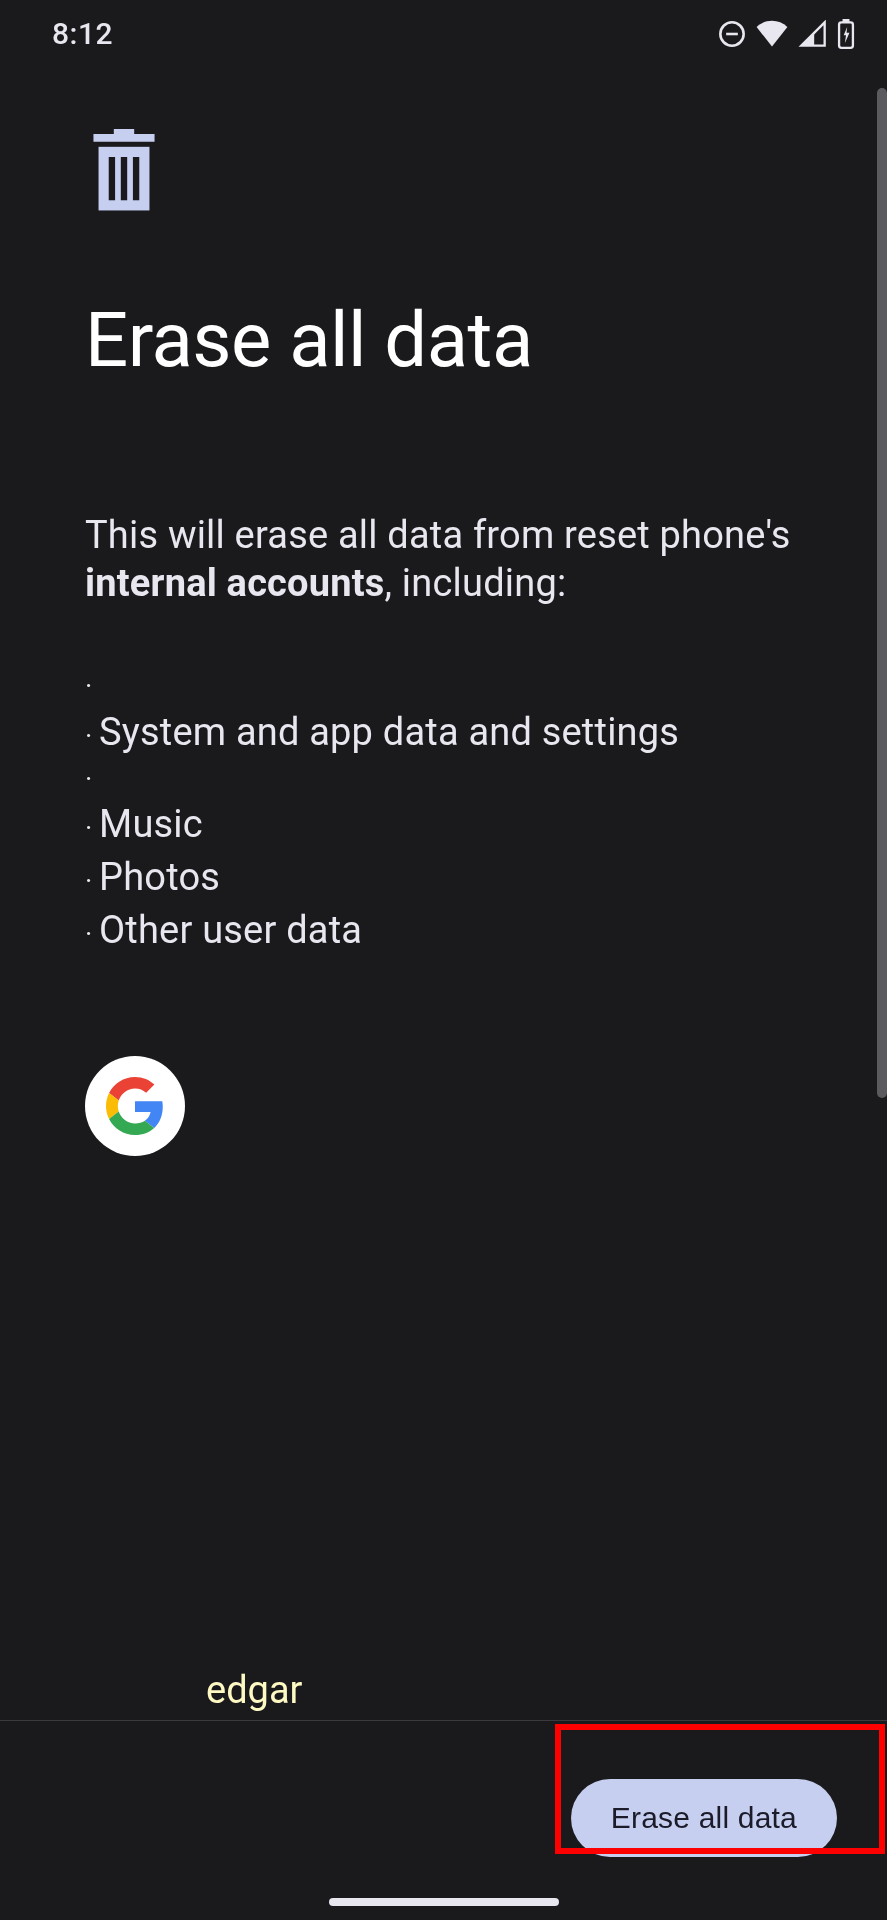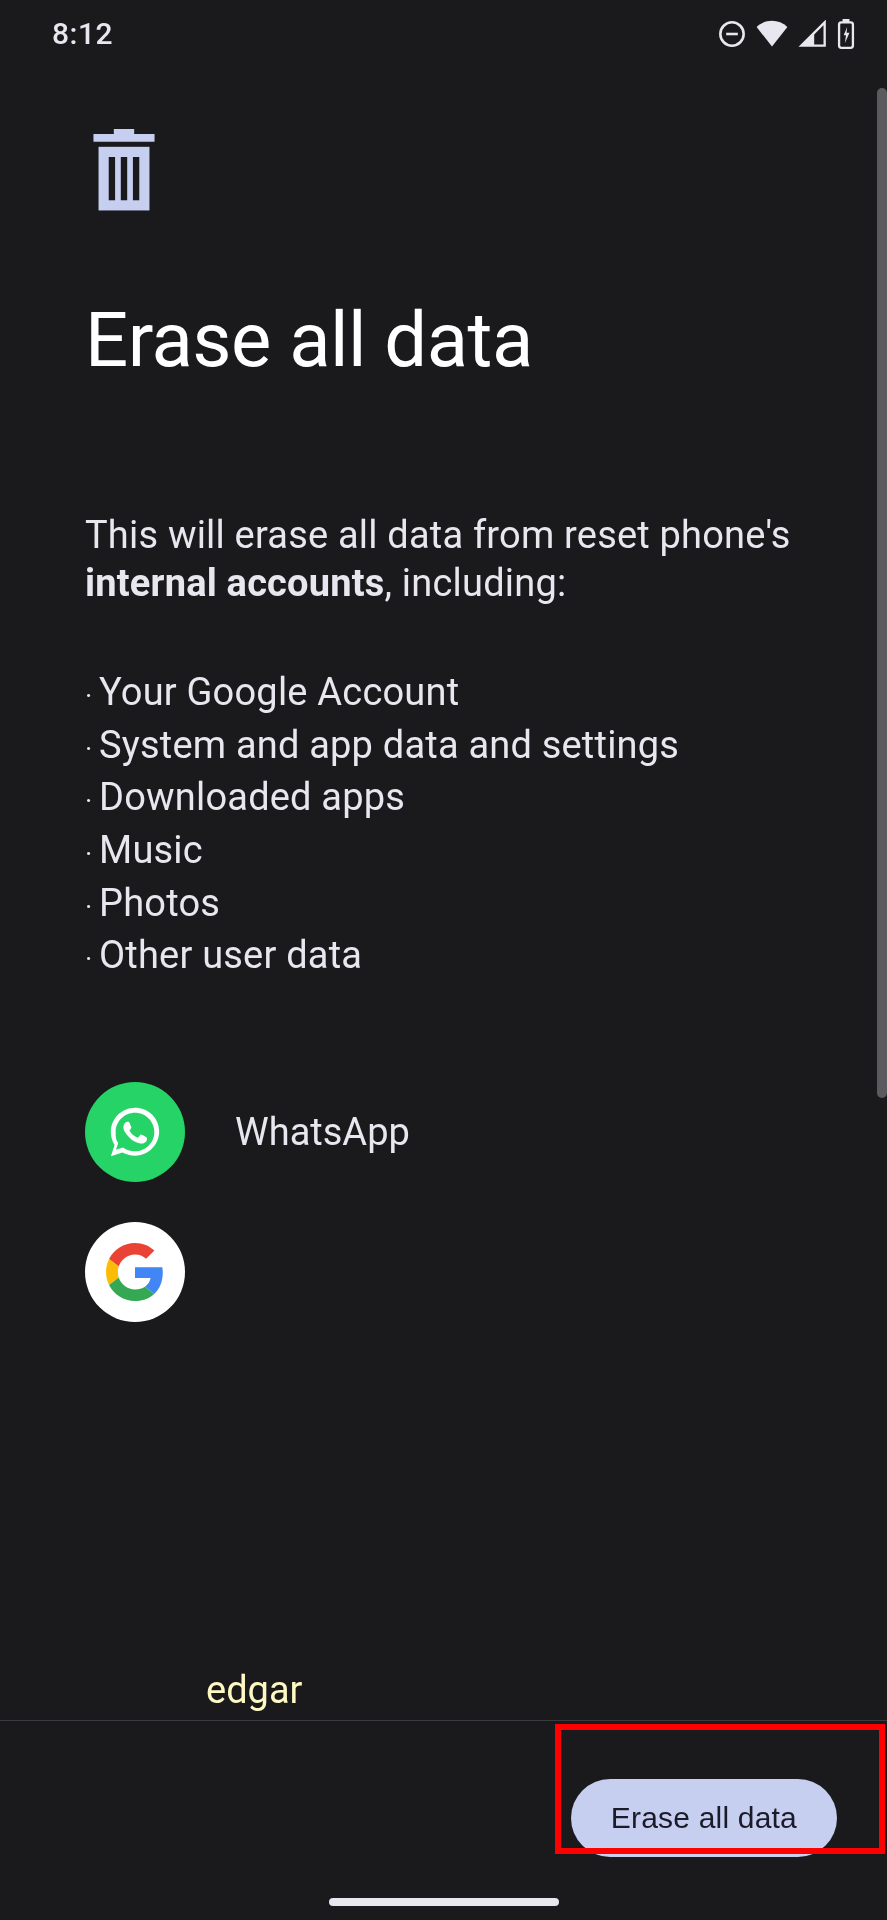--- a/index.html
+++ b/index.html
@@ -189,54 +189,43 @@
     <span>Erase all data</span><br>
   </h1>
 
   <p class="body-text intro-block">
     <span>This will erase all data from reset phone's </span><span class="bold">internal accounts</span><span>, including:</span>
   </p>
 
   <div class="item-list body-text">
     <div class="list-row">
         <span class="dot">·</span>
-        <span>Your Google Account</span>
       </div>
     <div class="list-row">
         <span class="dot">·</span>
         <span>System and app data and settings</span>
       </div>
     <div class="list-row">
         <span class="dot">·</span>
-        <span>Downloaded apps</span>
       </div>
     <div class="list-row">
         <span class="dot">·</span>
         <span>Music</span>
       </div>
     <div class="list-row">
         <span class="dot">·</span>
         <span>Photos</span>
       </div>
     <div class="list-row">
         <span class="dot">·</span>
         <span>Other user data</span>
       </div>
   </div>
 
 
-  <div class="account-row">
-    <div class="account-avatar whatsapp-bg">
-      <svg width="58" height="58" viewBox="0 0 48 48">
-        <path fill="#ffffff" d="M24 4C13 4 4 13 4 24c0 3.9 1.1 7.6 3.1 10.7L4 44l9.6-3c3 1.7 6.5 2.6 10.4 2.6 11 0 20-9 20-20S35 4 24 4zm0 36c-3.4 0-6.6-1-9.3-2.7l-.7-.4-5.7 1.8 1.8-5.6-.4-.7C8 30.6 8 27.4 8 24 8 15.2 15.2 8 24 8s16 7.2 16 16-7.2 16-16 16z"></path>
-        <path fill="#ffffff" d="M32.6 27.8c-.5-.2-2.8-1.4-3.2-1.5-.4-.2-.8-.2-1.1.2-.3.5-1.2 1.5-1.5 1.9-.3.3-.5.4-1 .1-2.7-1.3-4.4-2.4-6.2-5.4-.5-.8.5-.8 1.3-2.5.1-.3.1-.6 0-.8-.1-.2-1.1-2.6-1.5-3.5-.4-.9-.8-.8-1.1-.8h-.9c-.3 0-.8.1-1.3.6-.4.5-1.7 1.6-1.7 4s1.7 4.6 2 4.9c.2.3 3.4 5.2 8.2 7.3 3.1 1.3 4.3 1.4 5.8 1.2.9-.1 2.8-1.2 3.2-2.3.4-1.1.4-2.1.3-2.3-.1-.2-.4-.3-.9-.5z"></path>
-      </svg>
-    </div>
-    <div class="account-name">WhatsApp</div>
-  </div>
 
   <div class="account-row">
     <div class="account-avatar google-bg">
       <svg width="58" height="58" viewBox="0 0 48 48">
         <path fill="#EA4335" d="M24 9.5c3.54 0 6.71 1.22 9.21 3.6l6.85-6.85C35.9 2.38 30.47 0 24 0 14.62 0 6.51 5.38 2.56 13.22l7.98 6.19C12.43 13.72 17.74 9.5 24 9.5z"></path>
         <path fill="#4285F4" d="M46.98 24.55c0-1.57-.15-3.09-.38-4.55H24v9.02h12.94c-.58 2.96-2.26 5.48-4.78 7.18l7.73 6c4.51-4.18 7.09-10.36 7.09-17.65z"></path>
         <path fill="#FBBC05" d="M10.53 28.59c-.48-1.45-.76-2.99-.76-4.59s.27-3.14.76-4.59l-7.98-6.19C.92 16.46 0 20.12 0 24c0 3.88.92 7.54 2.56 10.78l7.97-6.19z"></path>
         <path fill="#34A853" d="M24 48c6.48 0 11.93-2.13 15.89-5.81l-7.73-6c-2.15 1.45-4.92 2.3-8.16 2.3-6.26 0-11.57-4.22-13.47-9.91l-7.98 6.19C6.51 42.62 14.62 48 24 48z"></path>
       </svg>
     </div>

